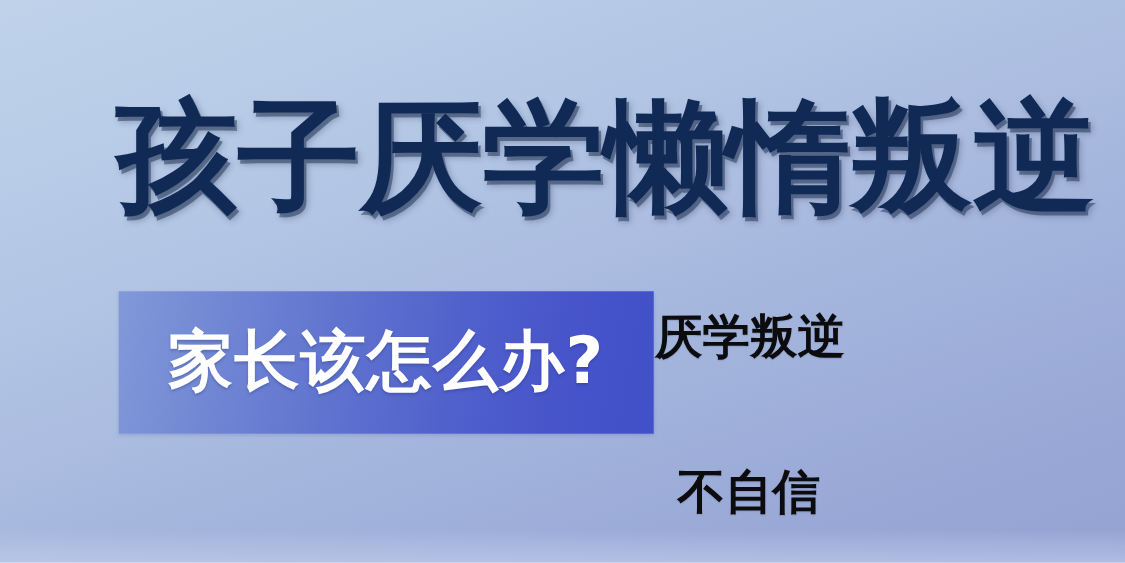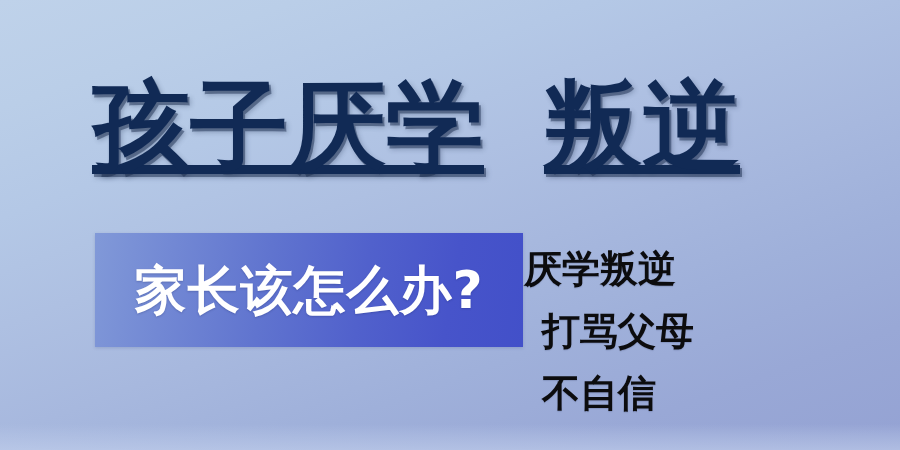--- a/index.html
+++ b/index.html
@@ -57,21 +57,21 @@
     color: #112a55;
     font-family: "DejaVu Sans", "Liberation Sans", sans-serif;
     font-weight: bold;
     font-size: 98px;
     line-height: 1.0;
     letter-spacing: 0px;
     text-shadow:
       2px 3px 0 rgba(20,38,72,0.45),
       3px 4px 5px rgba(30,45,80,0.30);
   }
-  #headline .hl-seg { display: inline-block; text-decoration: underline; }
+  #headline .hl-seg { display: inline-block; }
   #headline .hl-gap { display: inline-block; width: 30px; }
 
   
   #question-banner {
     position: absolute;
     left: 95px;
     top: 233px;
     width: 428px;
     height: 114px;
     background: linear-gradient(100deg,
@@ -125,38 +125,38 @@
   .symptom-right { display: inline-block; }
 </style>
 </head>
 <body>
 
 <div id="poster">
 
   <div id="headline">
     <span class="hl-seg">孩子厌学</span>
     <span class="hl-gap"></span>
+    <span class="hl-seg">懒惰</span>
     <span class="hl-gap"></span>
     <span class="hl-seg">叛逆</span>
   </div>
 
   <div id="question-banner">
     <div id="question-banner-text">家长该怎么办?</div>
   </div>
 
   <div id="symptom-list">
 
     <div class="symptom-row">
       <span class="symptom-left">厌学叛逆</span>
       <span class="symptom-gap"></span>
     </div>
 
     <div class="symptom-row">
       <span class="symptom-gap"></span>
-      <span class="symptom-right">打骂父母</span>
     </div>
 
     <div class="symptom-row">
       <span class="symptom-gap"></span>
       <span class="symptom-right">不自信</span>
     </div>
 
   </div>
 
   <div id="bottom-haze"></div>

